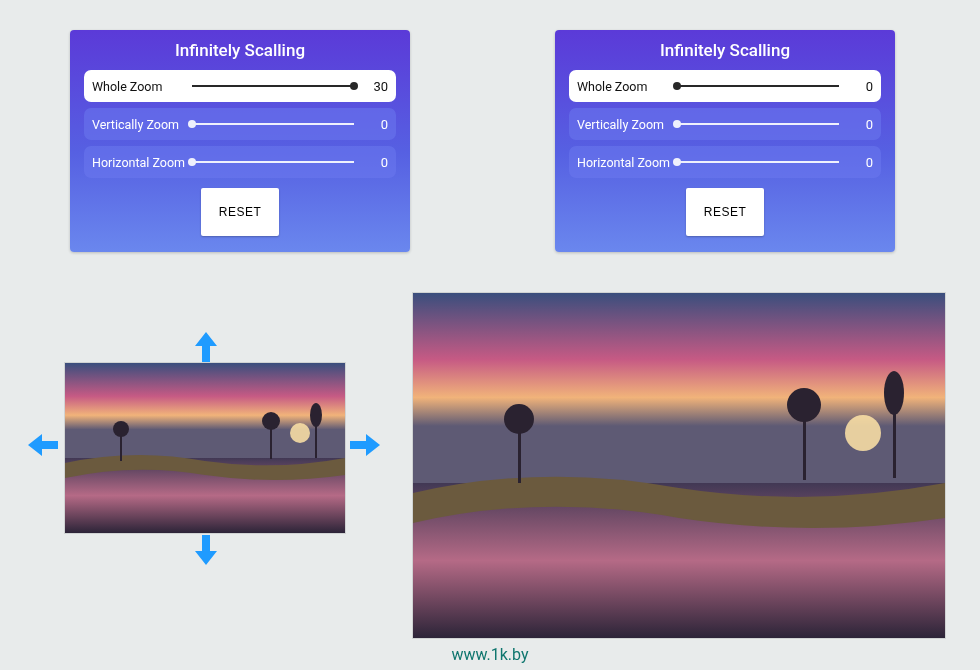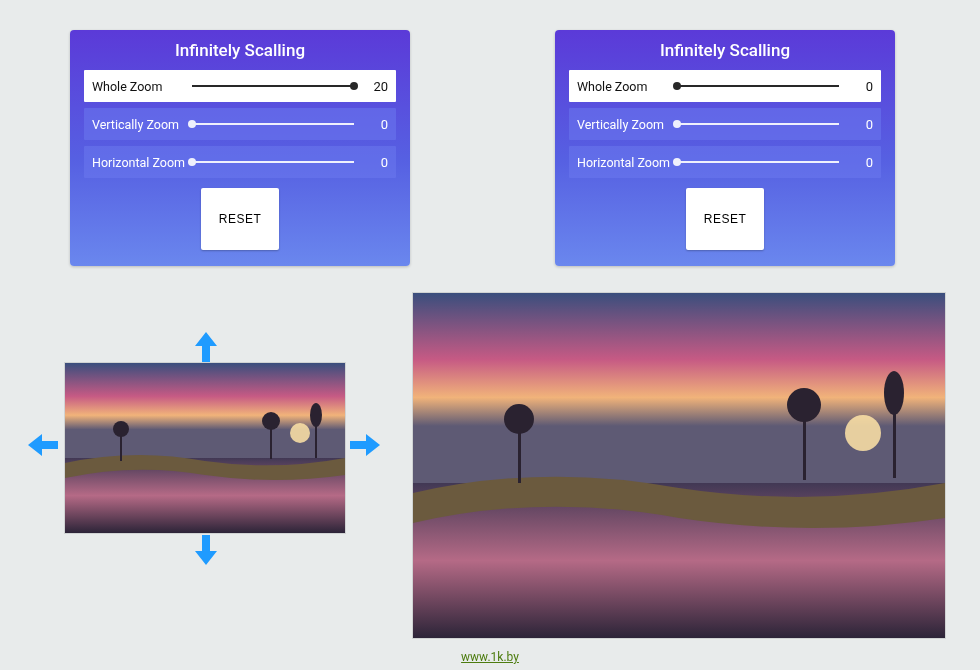--- a/index.html
+++ b/index.html
@@ -30,21 +30,21 @@
     text-align: center;
     margin-bottom: 10px;
   }
 
   .row {
     display: flex;
     align-items: center;
     height: 26px;
     padding: 16px 8px;
     margin-bottom: 6px;
-    border-radius: 1px;
+    border-radius: 7px;
     font-size: 12.5px;
   }
   .row.active {
     background: #ffffff;
     color: #111;
   }
   .row.inactive {
     background: rgba(108,120,238,0.55);
     color: #fff;
     justify-content: flex-end;
@@ -71,21 +71,21 @@
     flex: 0 0 34px;
     text-align: right;
     font-size: 13px;
   }
 
   .reset-btn {
     display: block;
     margin: 10px auto 0;
     background: #fff;
     border: none;
-    padding: 24px 18px;
+    padding: 17px 18px;
     font-size: 12px;
     letter-spacing: 0.5px;
     border-radius: 2px;
     box-shadow: 0 1px 2px rgba(0,0,0,0.25);
     cursor: pointer;
   }
 
   
   .img-small {
     position: absolute;
@@ -111,37 +111,36 @@
   .arrow svg { display: block; }
   .arrow-up    { top: 332px; left: 195px; }
   .arrow-down  { top: 535px; left: 195px; }
   .arrow-left  { top: 434px; left: 28px;  }
   .arrow-right { top: 434px; left: 350px; }
 
   .footer {
     position: absolute;
     left: 0; right: 0; bottom: 6px;
     text-align: center;
-    color: #4d7c0f;
-    font-size: 12px;
-    text-decoration: underline;
+    color: #0f766e;
+    font-size: 16px;
   }
 </style>
 </head>
 <body>
 
 <div class="card card-left">
   <div class="card-title">Infinitely Scalling</div>
 
   <div class="row active">
     <span class="row-label">Whole Zoom</span>
     <span class="row-track">
         <span class="dot end"></span>
       </span>
-    <span class="row-val">20</span>
+    <span class="row-val">30</span>
   </div>
   <div class="row inactive">
     <span class="row-label">Vertically Zoom</span>
     <span class="row-track">
         <span class="dot start"></span>
       </span>
     <span class="row-val">0</span>
   </div>
   <div class="row inactive">
     <span class="row-label">Horizontal Zoom</span>

